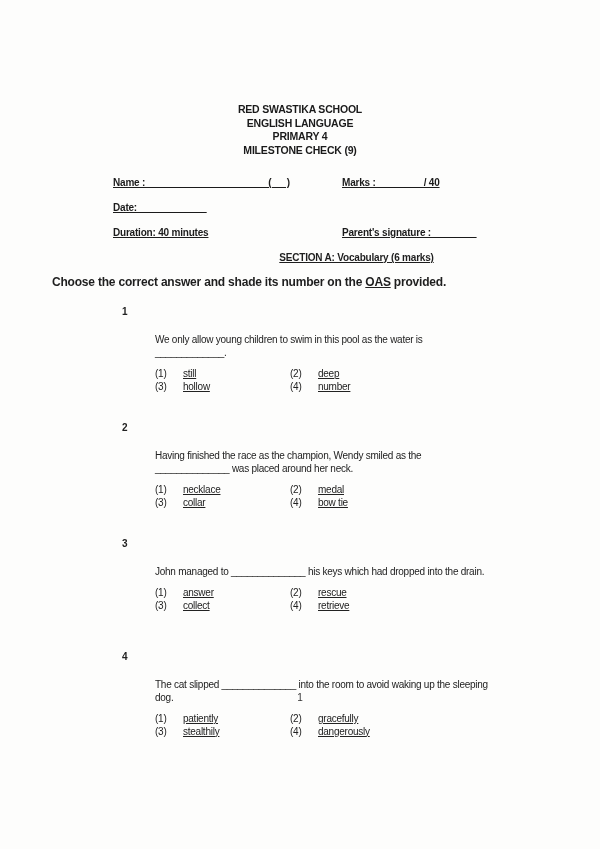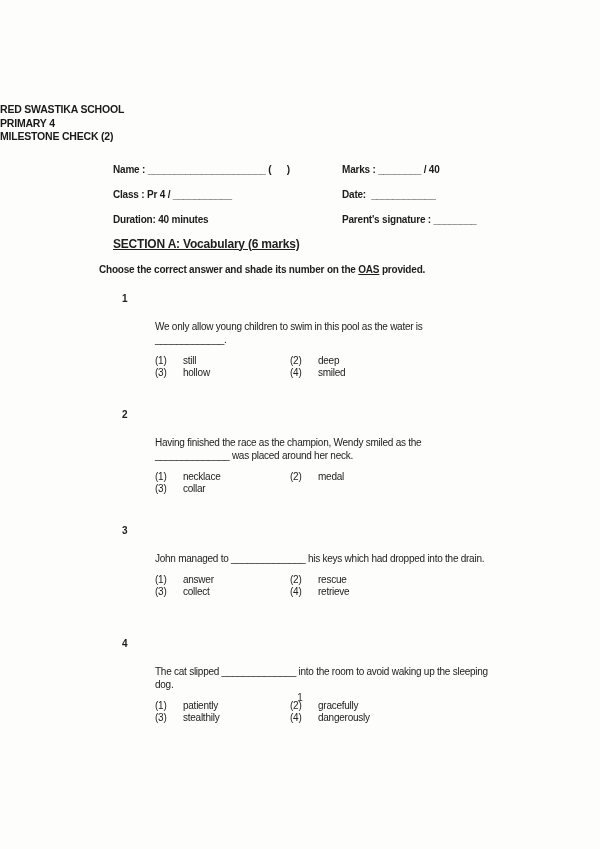--- a/index.html
+++ b/index.html
@@ -10,55 +10,58 @@
     height: 849px;
     margin: 0 auto;
     background: #fdfdfc;
     color: #1e1e1e;
     font-family: "Liberation Sans", "DejaVu Sans", sans-serif;
     overflow: hidden;
   }
   
   .exam-header {
     margin-top: 103px;
+    text-align: center;
     font-weight: bold;
     font-size: 10.5px;
     line-height: 13.5px;
     letter-spacing: -0.2px;
     color: #1a1a1a;
   }
   
   .form-area {
     margin: 19px 0 0 113px;
     width: 455px;
     font-weight: bold;
     font-size: 10px;
     letter-spacing: -0.2px;
     color: #1c1c1c;
   }
   .form-row {
     display: flex;
     margin-bottom: 12px;
     line-height: 13px;
+    text-decoration: underline;
   }
   .form-left  { width: 229px; white-space: pre; }
   .form-right { white-space: pre; }
   
   .section-title {
     margin: 12px 0 0 113px;
     font-weight: bold;
-    font-size: 12px;
+    font-size: 10px;
     letter-spacing: -0.2px;
     text-decoration: underline;
     line-height: 13px;
+    text-align: center;
   }
   .instruction {
-    margin: 12px 0 0 99px;
+    margin: 12px 0 0 52px;
     font-weight: bold;
-    font-size: 10px;
+    font-size: 12px;
     letter-spacing: -0.2px;
     line-height: 13px;
     white-space: pre-wrap;
   }
   .instruction .u { text-decoration: underline; }
   
   .questions { margin-top: 16px; }
   .question {
     display: flex;
     margin-left: 122px;
@@ -78,51 +81,51 @@
   .q-stem {
     line-height: 13px;
     white-space: pre-line;
   }
   .q-options {
     margin-top: 9px;
     display: grid;
     grid-template-columns: 135px 1fr;
     line-height: 12.5px;
   }
-  .option { white-space: pre; }
+  .option { white-space: pre; text-decoration: underline; }
   .opt-n { display: inline-block; width: 28px; }
   
   .page-number {
     position: absolute;
     top: 692px;
     left: 0;
     width: 100%;
     text-align: center;
     font-size: 10px;
     color: #333;
   }
 </style>
 </head>
 <body>
 
 <div class="page">
 
   <div class="exam-header">
     <div>RED SWASTIKA SCHOOL</div>
+    <div>ENGLISH LANGUAGE</div>
     <div>PRIMARY 4</div>
-    <div>MILESTONE CHECK (2)</div>
+    <div>MILESTONE CHECK (9)</div>
   </div>
 
   <div class="form-area">
     <div class="form-row">
       <span class="form-left">Name : ______________________ (      )</span>
       <span class="form-right">Marks : ________ / 40</span>
     </div>
     <div class="form-row">
-      <span class="form-left">Class : Pr 4 / ___________</span>
       <span class="form-right">Date:  ____________</span>
     </div>
     <div class="form-row">
       <span class="form-left">Duration: 40 minutes</span>
       <span class="form-right">Parent's signature : ________</span>
     </div>
   </div>
 
   <div class="section-title">SECTION A: Vocabulary (6 marks)</div>
 
@@ -132,34 +135,35 @@
 
     <div class="question">
       <div class="q-num">1</div>
       <div class="q-body">
         <div class="q-stem">We only allow young children to swim in this pool as the water is
 _____________.</div>
         <div class="q-options">
           <div class="option"><span class="opt-n">(1)</span><span>still</span></div>
           <div class="option"><span class="opt-n">(2)</span><span>deep</span></div>
           <div class="option"><span class="opt-n">(3)</span><span>hollow</span></div>
-          <div class="option"><span class="opt-n">(4)</span><span>smiled</span></div>
+          <div class="option"><span class="opt-n">(4)</span><span>number</span></div>
         </div>
       </div>
     </div>
 
     <div class="question">
       <div class="q-num">2</div>
       <div class="q-body">
         <div class="q-stem">Having finished the race as the champion, Wendy smiled as the
 ______________ was placed around her neck.</div>
         <div class="q-options">
           <div class="option"><span class="opt-n">(1)</span><span>necklace</span></div>
           <div class="option"><span class="opt-n">(2)</span><span>medal</span></div>
           <div class="option"><span class="opt-n">(3)</span><span>collar</span></div>
+          <div class="option"><span class="opt-n">(4)</span><span>bow tie</span></div>
         </div>
       </div>
     </div>
 
     <div class="question">
       <div class="q-num">3</div>
       <div class="q-body">
         <div class="q-stem">John managed to ______________ his keys which had dropped into the drain.</div>
         <div class="q-options">
           <div class="option"><span class="opt-n">(1)</span><span>answer</span></div>

